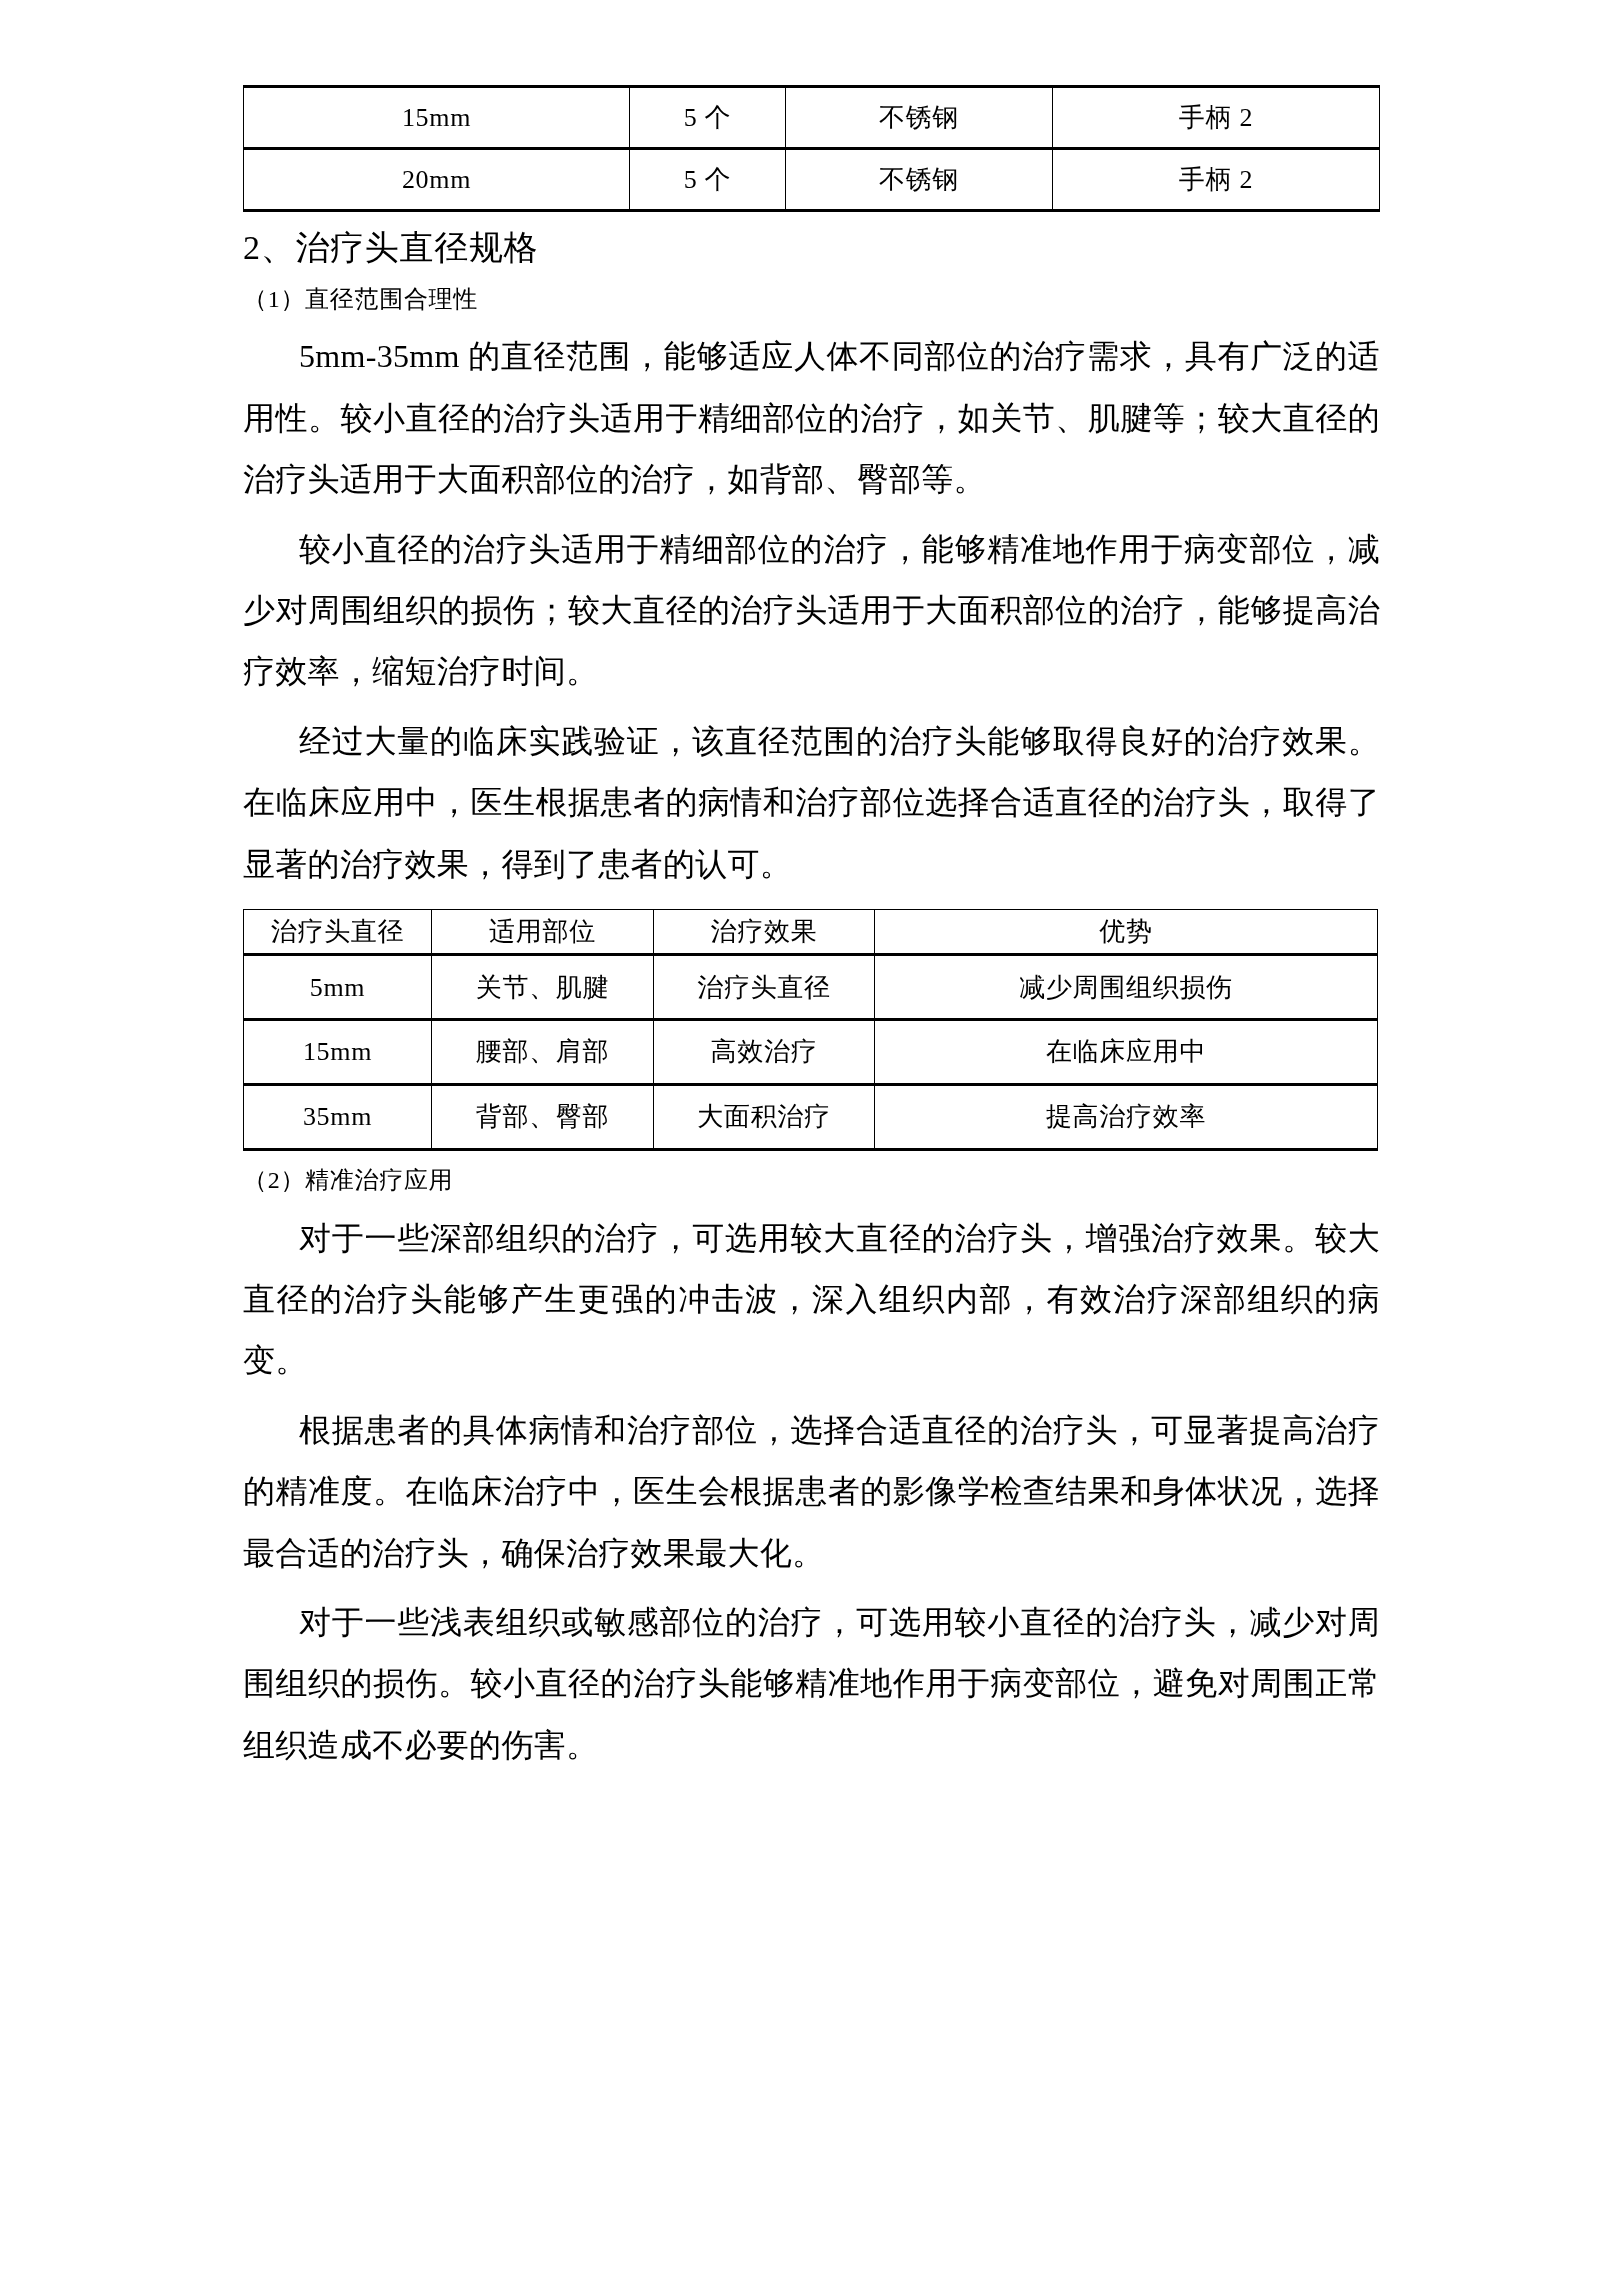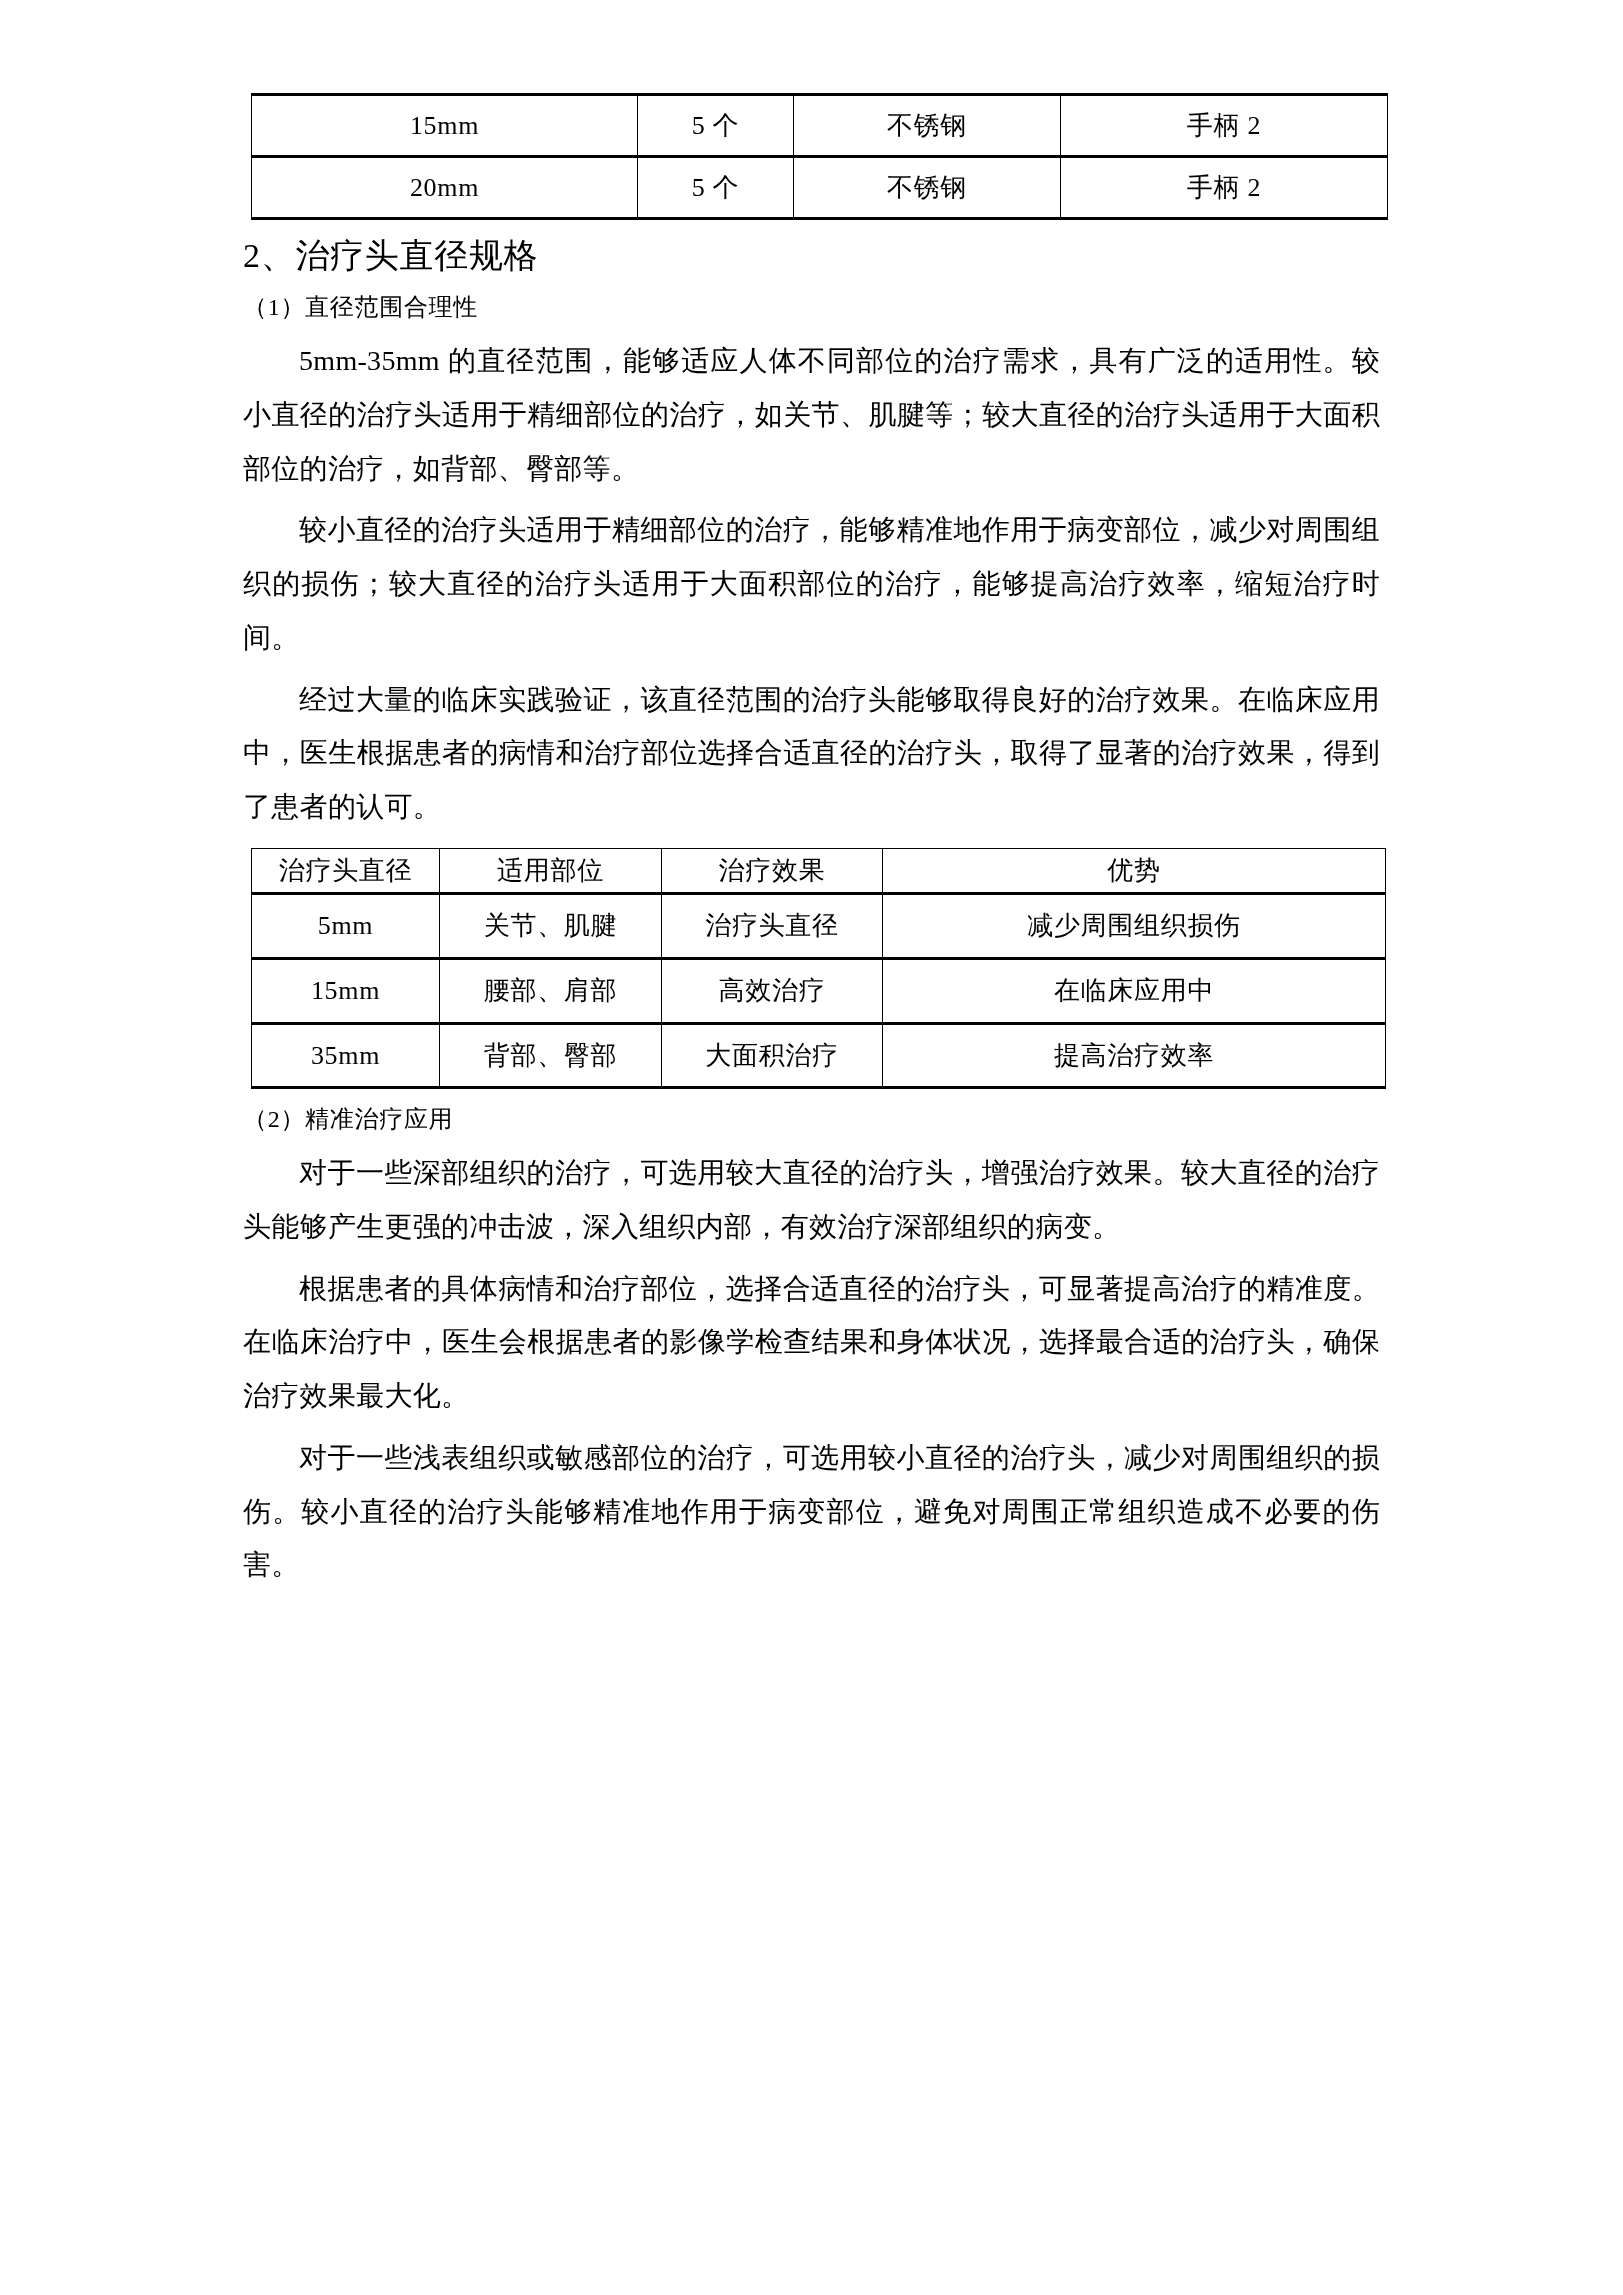--- a/index.html
+++ b/index.html
@@ -24,21 +24,21 @@
     left: 243px;
     top: 0;
     width: 1137px;
   }
 
   
   table.doc-table {
     border-collapse: collapse;
     width: 1135px;
     table-layout: fixed;
-    margin: 8px;
+    margin: 0;
   }
   table.doc-table td,
   table.doc-table th {
     border: 1.3px solid #000000;
     text-align: center;
     vertical-align: middle;
     font-size: 26px;
     font-weight: normal;
     font-family: "Liberation Serif", "DejaVu Serif", serif;
     padding: 3.9px 2.6px;
@@ -80,21 +80,21 @@
     text-align: justify;
   }
   .subheading {
     font-size: 24px;
     line-height: 1.55;
     margin: 6.5px 0 0 0;
     letter-spacing: 0.7px;
     text-align: justify;
   }
   p.body {
-    font-size: 28px;
+    font-size: 32px;
     line-height: 1.92;
     margin: 7.9px 0 0 0;
     text-indent: 56px;
     text-align: justify;
     text-justify: inter-ideograph;
     letter-spacing: 0.3px;
   }
   .gap-before-table { margin-top: 14.4px; }
   .gap-after-table { margin-top: 11.8px; font-family: Liberation Serif, serif; }
 </style>

